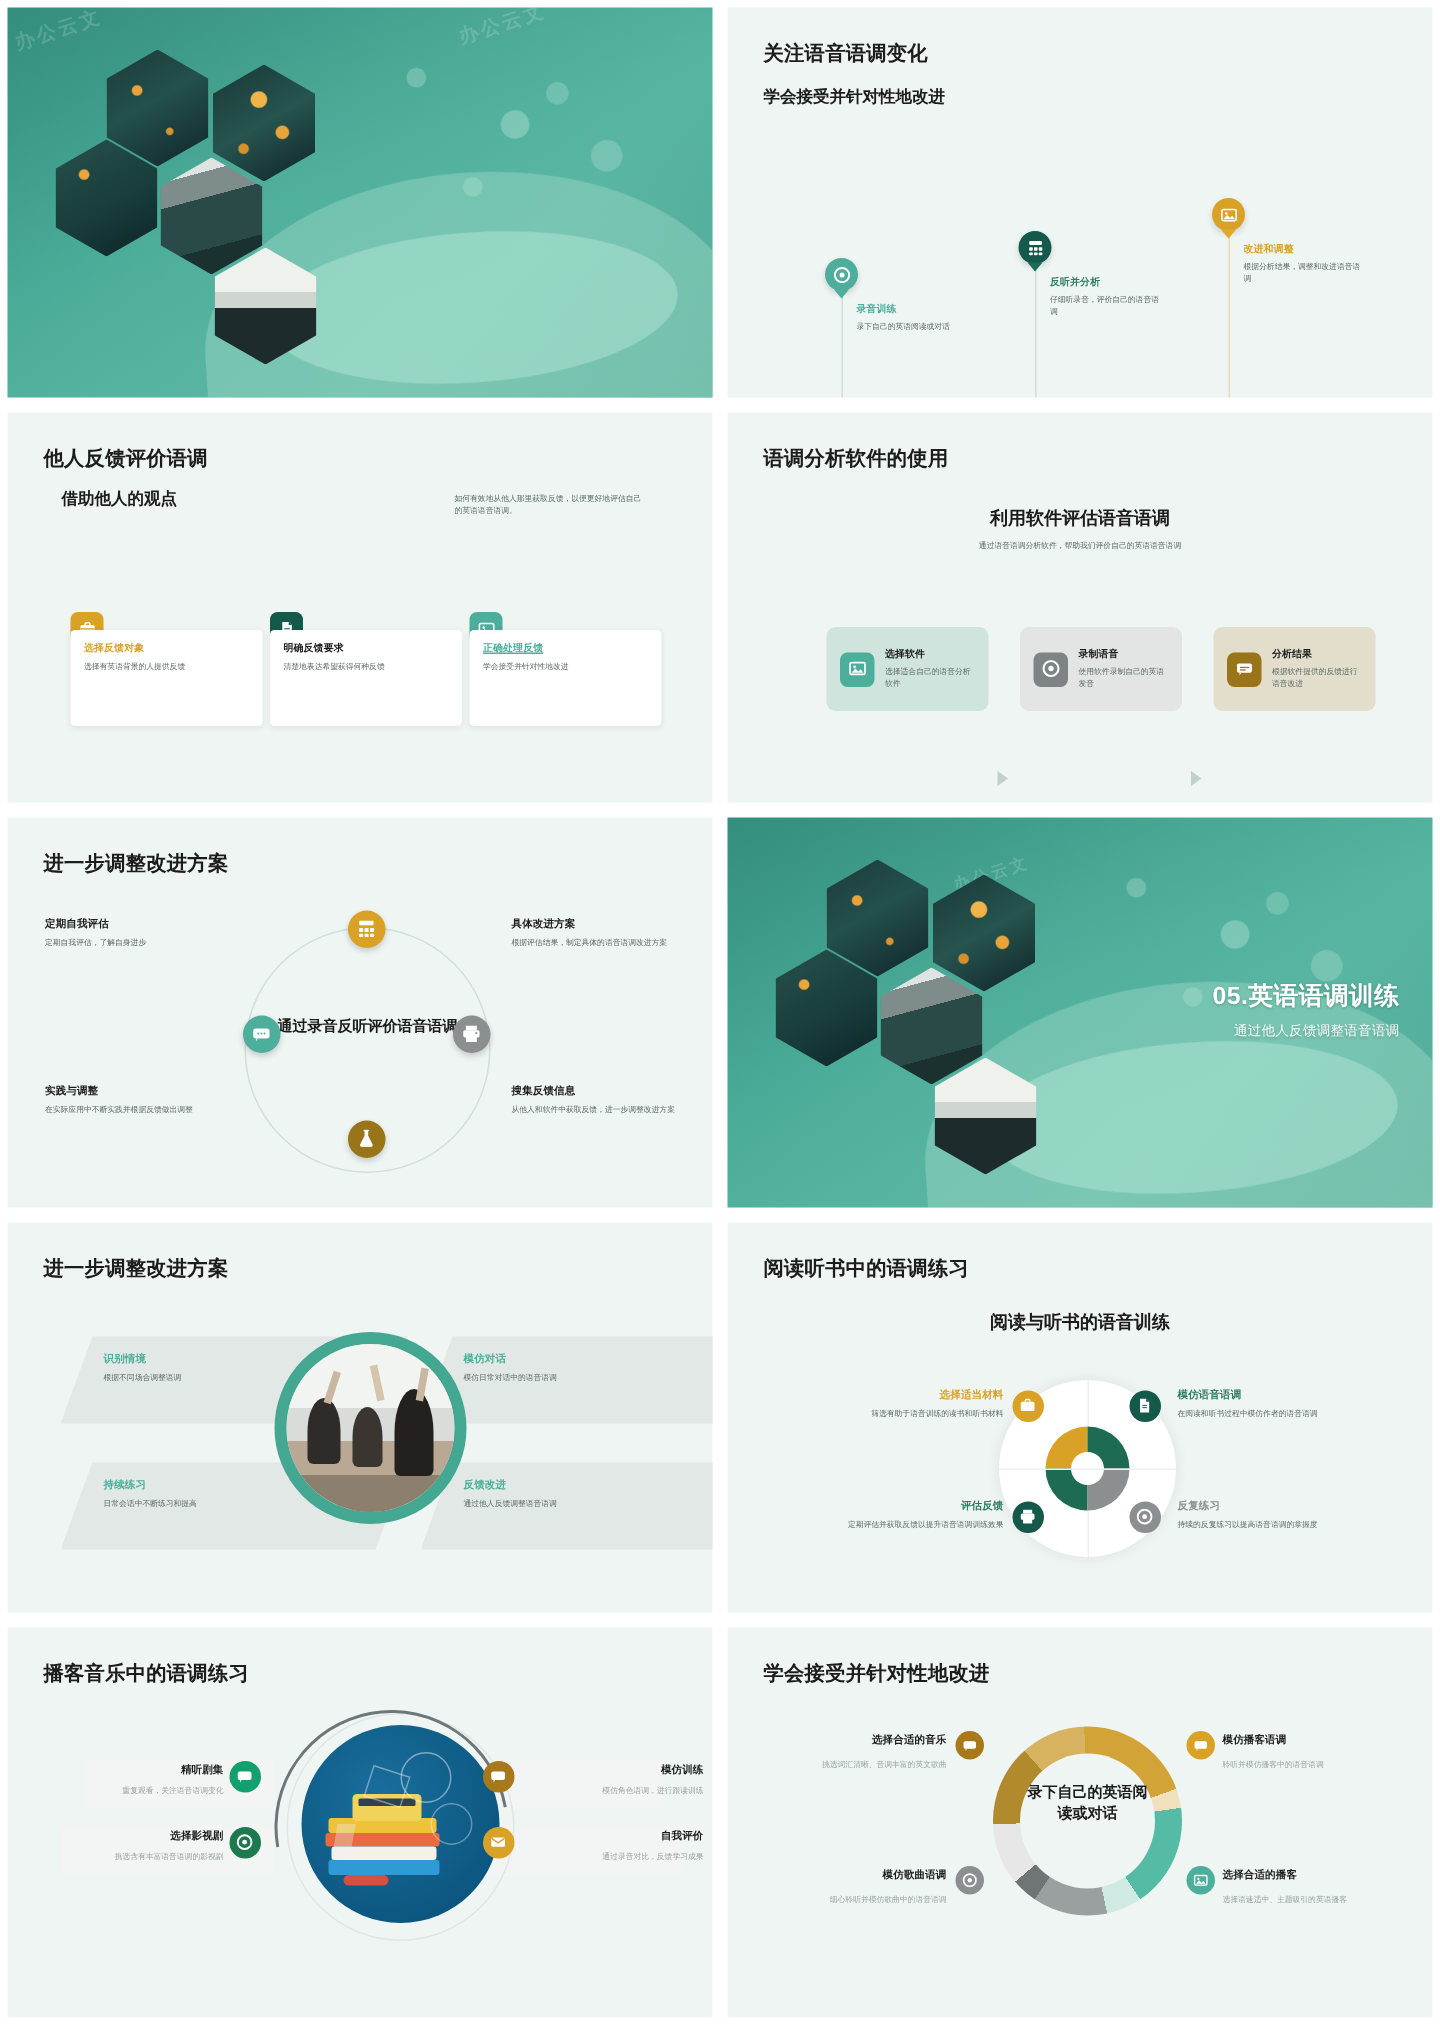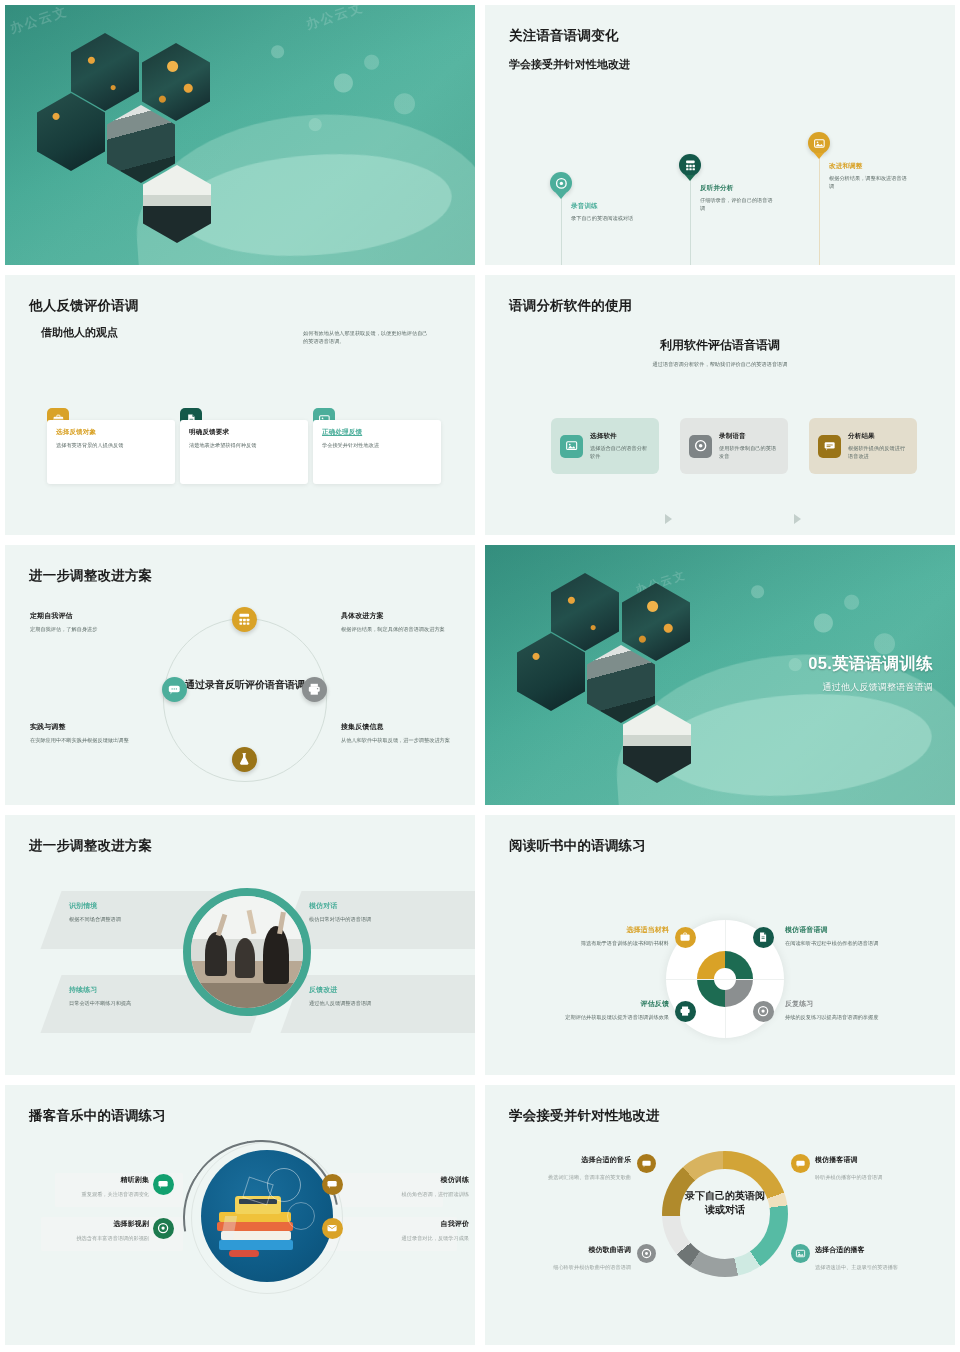--- a/index.html
+++ b/index.html
@@ -486,20 +486,21 @@
         <div style="position:absolute; left:28px; top:18px; width:5px; height:22px; background:#c9b7a2; transform:rotate(18deg);"></div>
         <div style="position:absolute; left:58px; top:14px; width:5px; height:24px; background:#d6c4ad; transform:rotate(-12deg);"></div>
         <div style="position:absolute; left:88px; top:16px; width:5px; height:22px; background:#c9b7a2; transform:rotate(10deg);"></div>
       </div>
     </div>
   </div>
 
   <div class="slot">
     <div class="slide">
       <div class="s-title">阅读听书中的语调练习</div>
+      <div class="s-sub" style="left:0; right:0; top:58px; text-align:center; font-size:12px;">阅读与听书的语音训练</div>
 
       <div class="quad-outer" style="left:181px; top:105px;">
         <div class="qseg" style="left:31px; top:31px; background:#d9a227; border-radius:28px 0 0 0;"></div>
         <div class="qseg" style="left:59px; top:31px; background:#1d6b52; border-radius:0 28px 0 0;"></div>
         <div class="qseg" style="left:31px; top:59px; background:#1d6b52; border-radius:0 0 0 28px;"></div>
         <div class="qseg" style="left:59px; top:59px; background:#8b8f90; border-radius:0 0 28px 0;"></div>
         <div style="position:absolute; left:48px; top:48px; width:22px; height:22px; background:#fff; border-radius:50%;"></div>
       </div>
 
       <div class="qnode ico bg-gold" style="left:190px; top:112px;">

